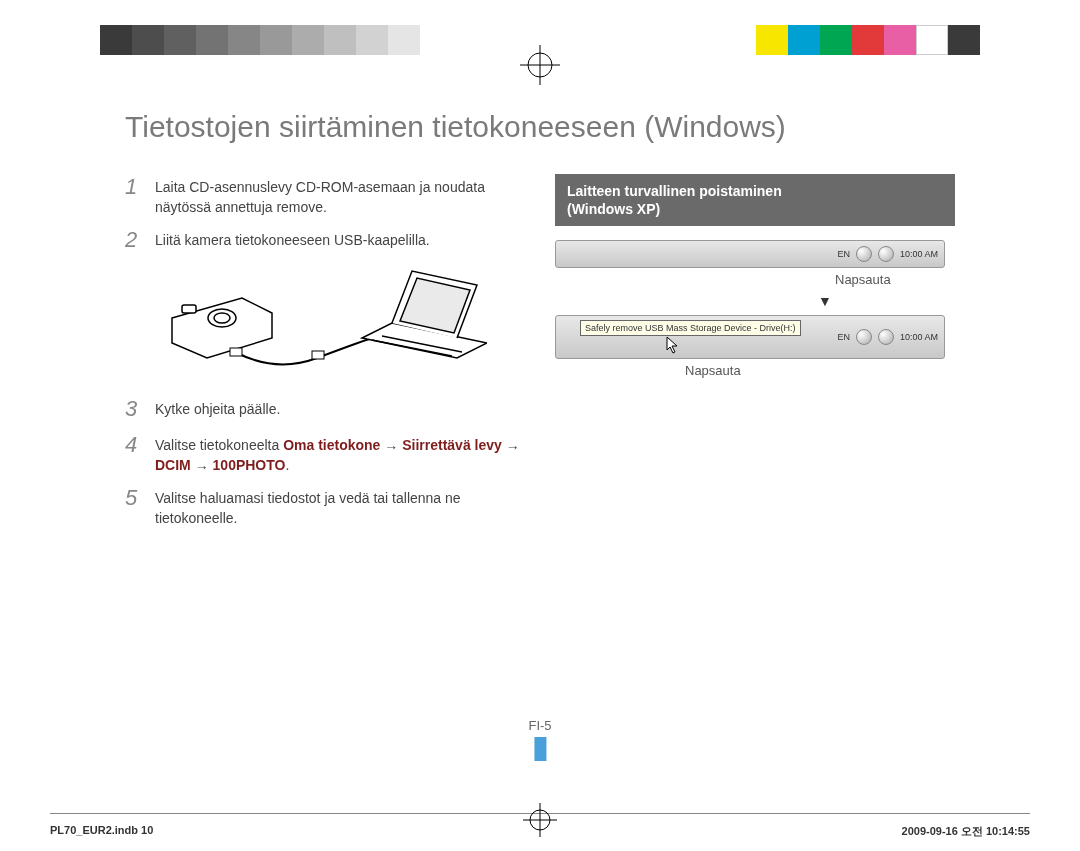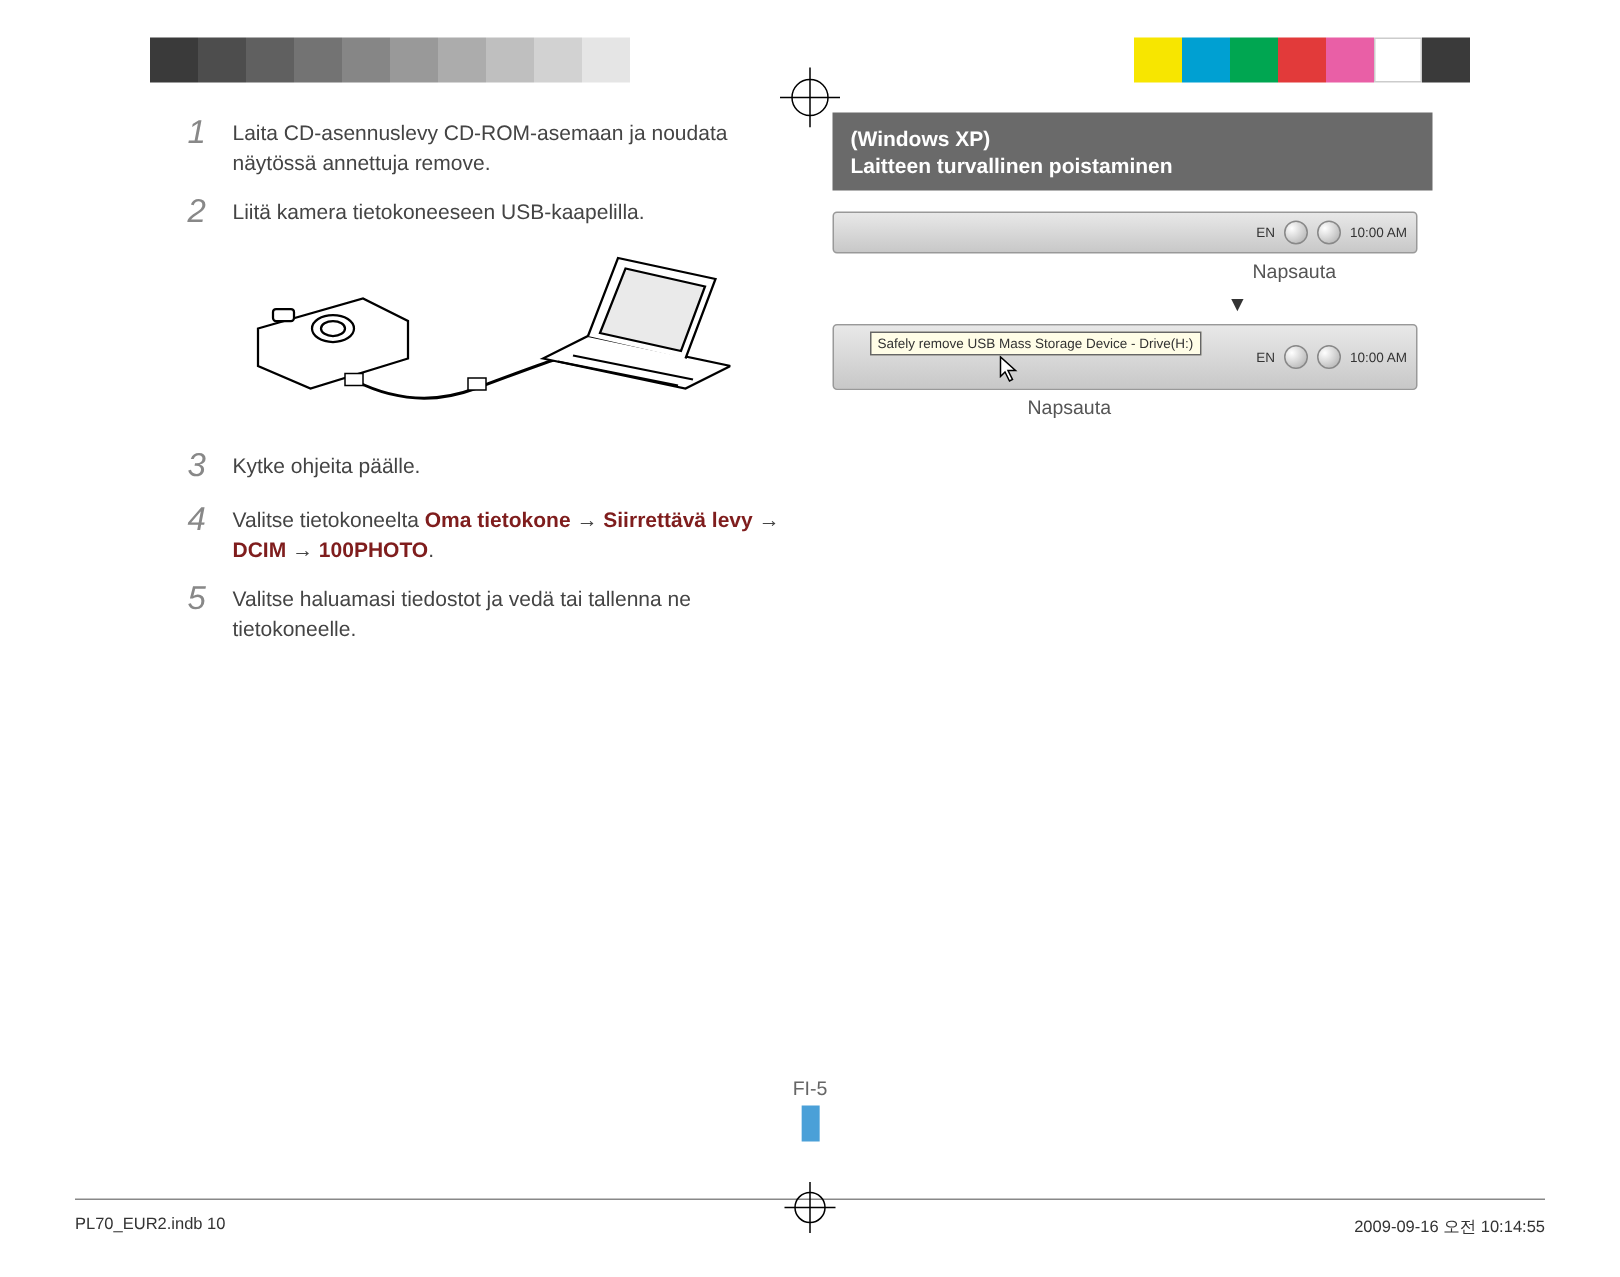--- a/index.html
+++ b/index.html
@@ -169,29 +169,30 @@
     text-align: center;
   }
   .blue-tab {
     width: 12px;
     height: 24px;
     background: #4aa0d8;
     margin: 4px auto 0;
   }
   .footer {
     position: absolute;
-    bottom: 26px;
+    bottom: 12px;
     left: 50px;
     right: 50px;
     display: flex;
     justify-content: space-between;
     font-size: 11px;
     color: #333;
     border-top: 1px solid #888;
     padding-top: 10px;
+    font-weight: bold;
   }
   .footer-cross {
     position: absolute;
     left: 50%;
     bottom: -8px;
     transform: translateX(-50%);
   }
 </style>
 </head>
 <body>
@@ -221,20 +222,21 @@
       <div class="swatch" style="background: rgb(0, 160, 210);"></div>
       <div class="swatch" style="background: rgb(0, 166, 81);"></div>
       <div class="swatch" style="background: rgb(226, 58, 58);"></div>
       <div class="swatch" style="background: rgb(233, 95, 166);"></div>
       <div class="swatch" style="background: rgb(255, 255, 255); border: 1px solid rgb(204, 204, 204);"></div>
       <div class="swatch" style="background: rgb(58, 58, 58);"></div>
     </div>
 </div>
 
 <div class="page">
+  <h1 class="title">Tietostojen siirtäminen tietokoneeseen (Windows)</h1>
 
   <div class="columns">
     <div class="col-left">
 
       <div class="step">
         <div class="step-num">1</div>
         <div class="step-text">Laita CD-asennuslevy CD-ROM-asemaan ja noudata näytössä annettuja remove.</div>
       </div>
 
       <div class="step">
@@ -281,22 +283,22 @@
 
       <div class="step">
         <div class="step-num">5</div>
         <div class="step-text">Valitse haluamasi tiedostot ja vedä tai tallenna ne tietokoneelle.</div>
       </div>
 
     </div>
 
     <div class="col-right">
       <div class="sidebar-heading">
+        <div>Laitteen turvallinen poistaminen</div>
         <div>(Windows XP)</div>
-        <div>Laitteen turvallinen poistaminen</div>
       </div>
 
       <div class="taskbar">
         <div class="tb-row1">
           <span>EN</span>
           <span class="tb-icon"></span>
           <span class="tb-icon"></span>
           <span>10:00 AM</span>
         </div>
         <div class="tb-label1">Napsauta</div>

